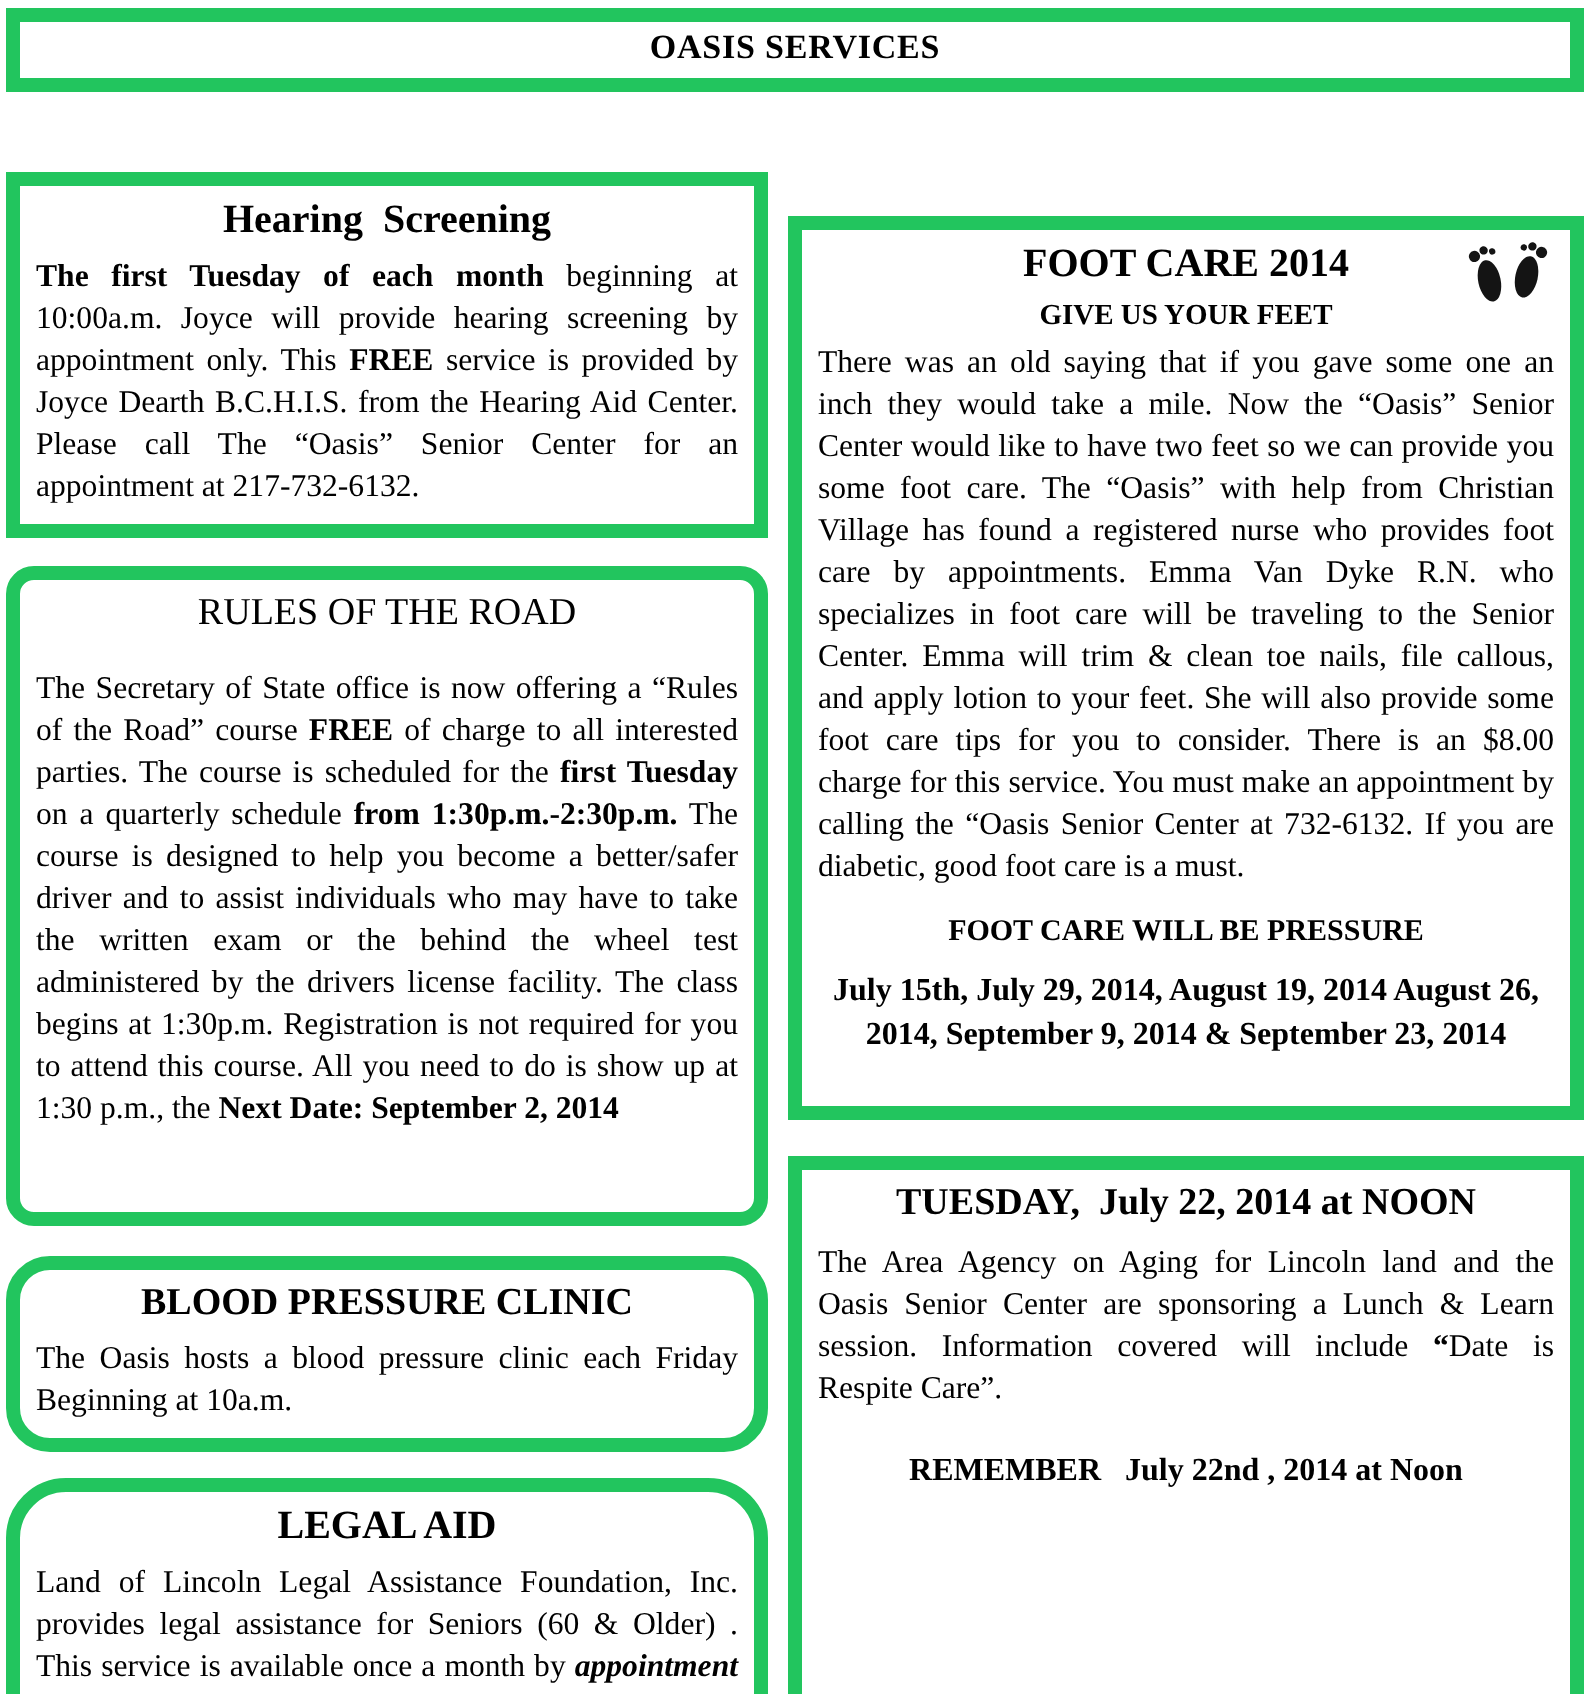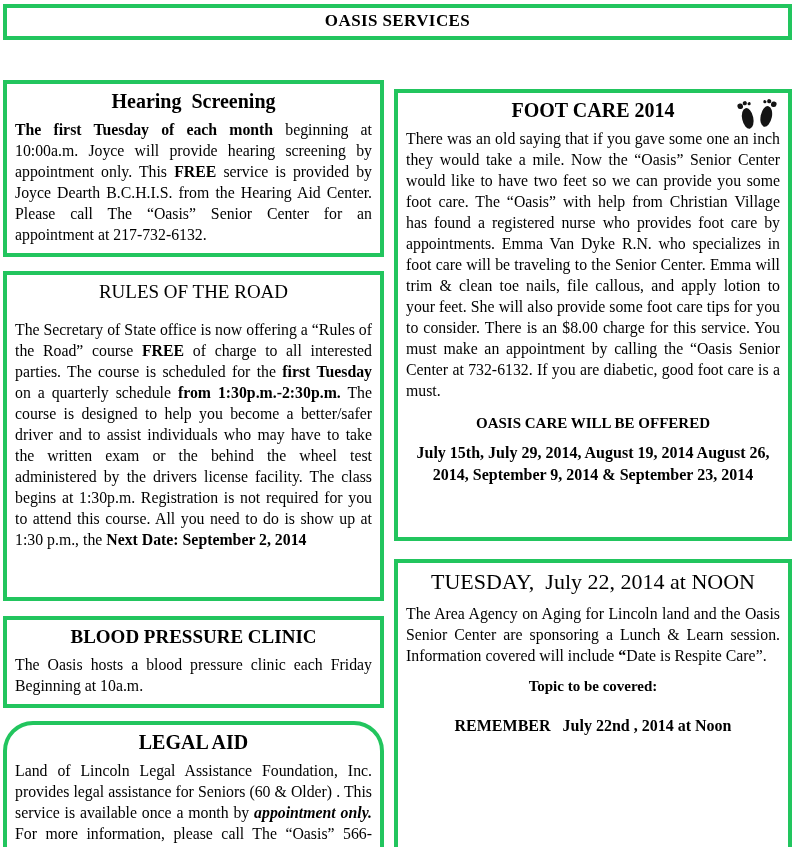--- a/index.html
+++ b/index.html
@@ -3,39 +3,39 @@
 <meta charset="utf-8">
 <style>
   * { margin:0; padding:0; box-sizing:border-box; }
   html, body { background:#ffffff; }
   body {
     width:795px; height:847px; overflow:hidden;
     font-family:"Liberation Serif", serif;
     color:#000;
   }
   .page { padding:4px 3px 0 3px; }
-  .box { border:4px solid #22c55e; background:#fff; }
+  .box { border:7px solid #22c55e; background:#fff; }
   .header-box { text-align:center; padding:3px 0 5px 0; margin-bottom:12px; }
   .header-title { font-size:17px; font-weight:bold; letter-spacing:.4px; }
   .cols { display:flex; gap:10px; align-items:flex-end;margin-top:40px; }
   .col-left { width:381px; flex:none; }
   .col-right { flex:1; }
   .section { padding:4px 8px 8px 8px; position:relative; }
-  .mt14 { margin-top:14px; }
-  .mt15 { margin-top:15px; }
+  .mt14 { margin-top:14px;border-radius:14px; }
+  .mt15 { margin-top:15px;border-radius:22px; }
   .mt13 { margin-top:13px;border-radius:30px; }
   .mt18 { margin-top:18px; }
   .title { text-align:center; font-size:20px; font-weight:bold; margin:2px 0 6px 0; white-space:pre-wrap; }
   .title-plain { font-weight:normal; font-size:19px; margin-bottom:16px; }
   .title-19 { font-size:19px; }
   .body-text { font-size:15.8px; line-height:1.33; text-align:justify; }
   .b { font-weight:bold; }
   .bi { font-weight:bold; font-style:italic; }
   .subtitle-sm { text-align:center; font-weight:bold; font-size:14.5px; margin:0 0 4px 0; white-space:pre-wrap; }
-  .subtitle-lg { text-align:center; font-weight:normal; font-size:22px; margin:2px 0 8px 0; white-space:pre-wrap; }
+  .subtitle-lg { text-align:center; font-weight:bold; font-size:19px; margin:2px 0 8px 0; white-space:pre-wrap; }
   .offered-head { text-align:center; font-weight:bold; font-size:15px; margin-top:14px; white-space:pre-wrap; }
   .offered-dates { text-align:center; font-weight:bold; font-size:16px; margin-top:10px; line-height:1.35; white-space:pre-wrap; }
   .topic-head { text-align:center; font-weight:bold; font-size:15px; margin-top:12px; margin-bottom:4px; white-space:pre-wrap; }
   .remember { text-align:center; font-weight:bold; font-size:16px; margin-top:22px; white-space:pre-wrap; }
   .call-line { text-align:center; font-weight:bold; font-size:17px; margin-top:6px; line-height:1.3; white-space:pre-wrap; }
   .h-hearing { min-height:177px; }
   .h-rules   { min-height:330px; }
   .h-blood   { min-height:83px; }
   .h-legal   { min-height:161px; }
   .h-foot    { min-height:452px; }
@@ -92,28 +92,28 @@
               </g>
               <g transform="rotate(12 31 16)">
                 <ellipse cx="31" cy="19.5" rx="5.6" ry="10.5"></ellipse>
                 <circle cx="35.8" cy="6" r="2.8"></circle>
                 <circle cx="30.7" cy="4" r="2.1"></circle>
                 <circle cx="26.6" cy="5.4" r="1.6"></circle>
               </g>
             </g>
           </svg>
         </span>
+        <div class="subtitle-sm">GIVE US YOUR FEET</div>
         <p class="body-text">There was an old saying that if you gave some one an inch they would take a mile. Now the “Oasis” Senior Center would like to have two feet so we can provide you some foot care. The “Oasis” with help from Christian Village has found a  registered nurse who provides foot care by appointments.  Emma Van Dyke R.N. who  specializes in foot care will be traveling to the Senior Center.   Emma will trim &amp; clean toe nails, file callous, and apply lotion to your feet. She will also  provide some foot care tips for you to consider. There is an $8.00 charge for this   service. You must make an appointment by calling the “Oasis  Senior Center at 732-6132.    If you are diabetic, good foot care is a must.</p>
-        <div class="offered-head">OASIS CARE WILL BE OFFERED</div>
+        <div class="offered-head">FOOT CARE WILL BE PRESSURE</div>
         <div class="offered-dates">July 15th, July 29, 2014, August 19, 2014 August 26, 2014, September 9, 2014 &amp; September 23, 2014</div>
       </div>
 
       <div class="box section h-lunch mt18">
         <div class="subtitle-lg">TUESDAY,  July 22, 2014 at NOON</div>
         <p class="body-text"><span>The Area Agency on Aging for Lincoln land and the Oasis Senior Center are sponsoring a Lunch &amp; Learn session. Information covered will include </span><span class="b">“</span><span>Date is Respite Care”.</span></p>
-        <div class="topic-head">Topic to be covered:</div>
         <div class="remember">REMEMBER   July 22nd , 2014 at Noon</div>
       </div>
 
     </div>
 
   </div>
 </div>
 
 </body></html>

